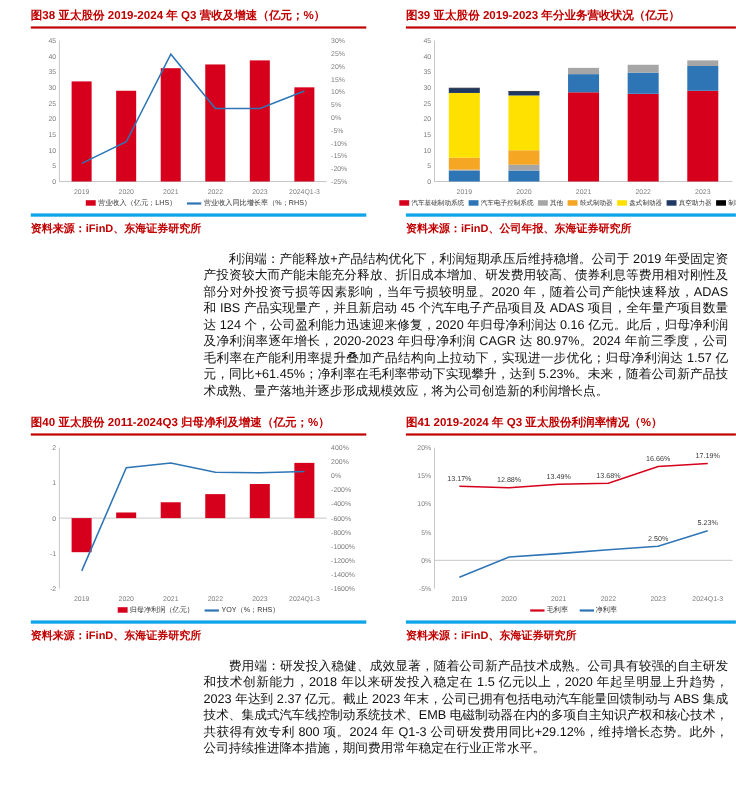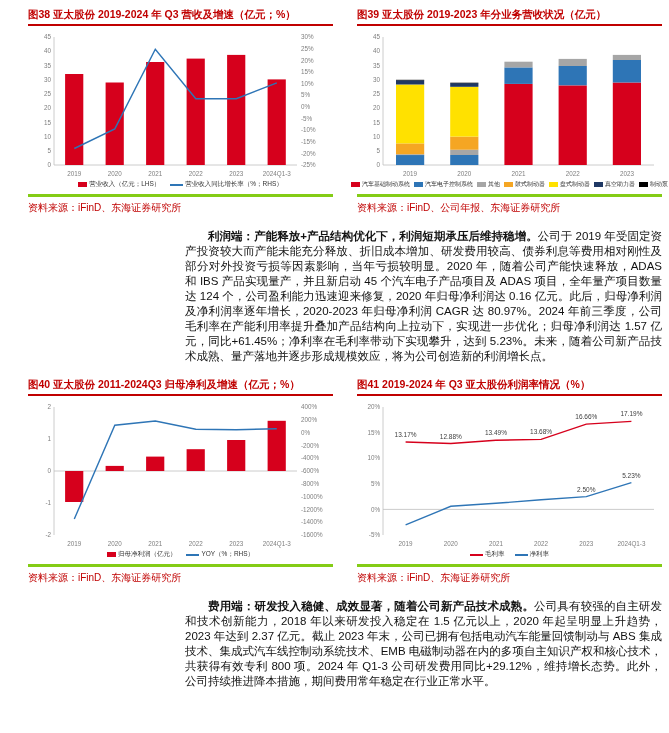--- a/index.html
+++ b/index.html
@@ -1,34 +1,34 @@
 <!DOCTYPE html>
 <html><head>
 <meta charset="utf-8">
 <style>
   html,body{margin:0;padding:0;background:#fff;}
   body{width:669px;height:733px;overflow:hidden;font-family:"Liberation Sans",sans-serif;}
   .page{padding:6px 7px 0 28px;}
-  .fig-row{display:flex;gap:24px;}
+  .fig-row{display:flex;gap:36px;}
   .fig{width:305px;}
   .fig-title{color:#C00000;font-weight:bold;font-size:10.5px;line-height:1.25;padding:2px 0 3px 0;border-bottom:2px solid #C00000;white-space:nowrap;}
   .fig-body{padding:3px 0 1px 0;}
   svg.chart{display:block;width:305px;height:150px;}
   svg text{font-family:"Liberation Sans",sans-serif;}
   .tick{font-size:6.3px;fill:#7F7F7F;}
   .xlab{font-size:6.3px;fill:#7F7F7F;}
   .dlab{font-size:6.5px;fill:#404040;}
   .axis{stroke:#BFBFBF;stroke-width:0.8;}
   .legend{display:flex;justify-content:center;align-items:center;gap:10px;font-size:6.5px;color:#333;white-space:nowrap;margin-top:1px;}
   .legend.small{gap:4px;font-size:6px;}
   .legend .li{display:flex;align-items:center;gap:2px;}
   .legend .sw{display:inline-block;}
-  .fig-source{border-top:3px solid #84cc16;color:#C00000;font-weight:normal;font-size:10px;padding-top:4px;margin-top:4px;}
+  .fig-source{border-top:3px solid #0ea5e9;color:#C00000;font-weight:bold;font-size:10px;padding-top:4px;margin-top:4px;}
   .para{margin:14px 0 0 157px;width:477px;font-size:11.5px;line-height:15px;text-align:justify;text-indent:2em;color:#111;}
-  .para .lead{font-weight:bold;}
+  .para .lead{font-weight:normal;}
   .row2{margin-top:12px;}
 </style>
 </head>
 <body>
 
 <div class="page">
 
   <div class="fig-row">
     <div class="fig">
       <div class="fig-title">图38  亚太股份 2019-2024 年 Q3 营收及增速（亿元；%）</div>

